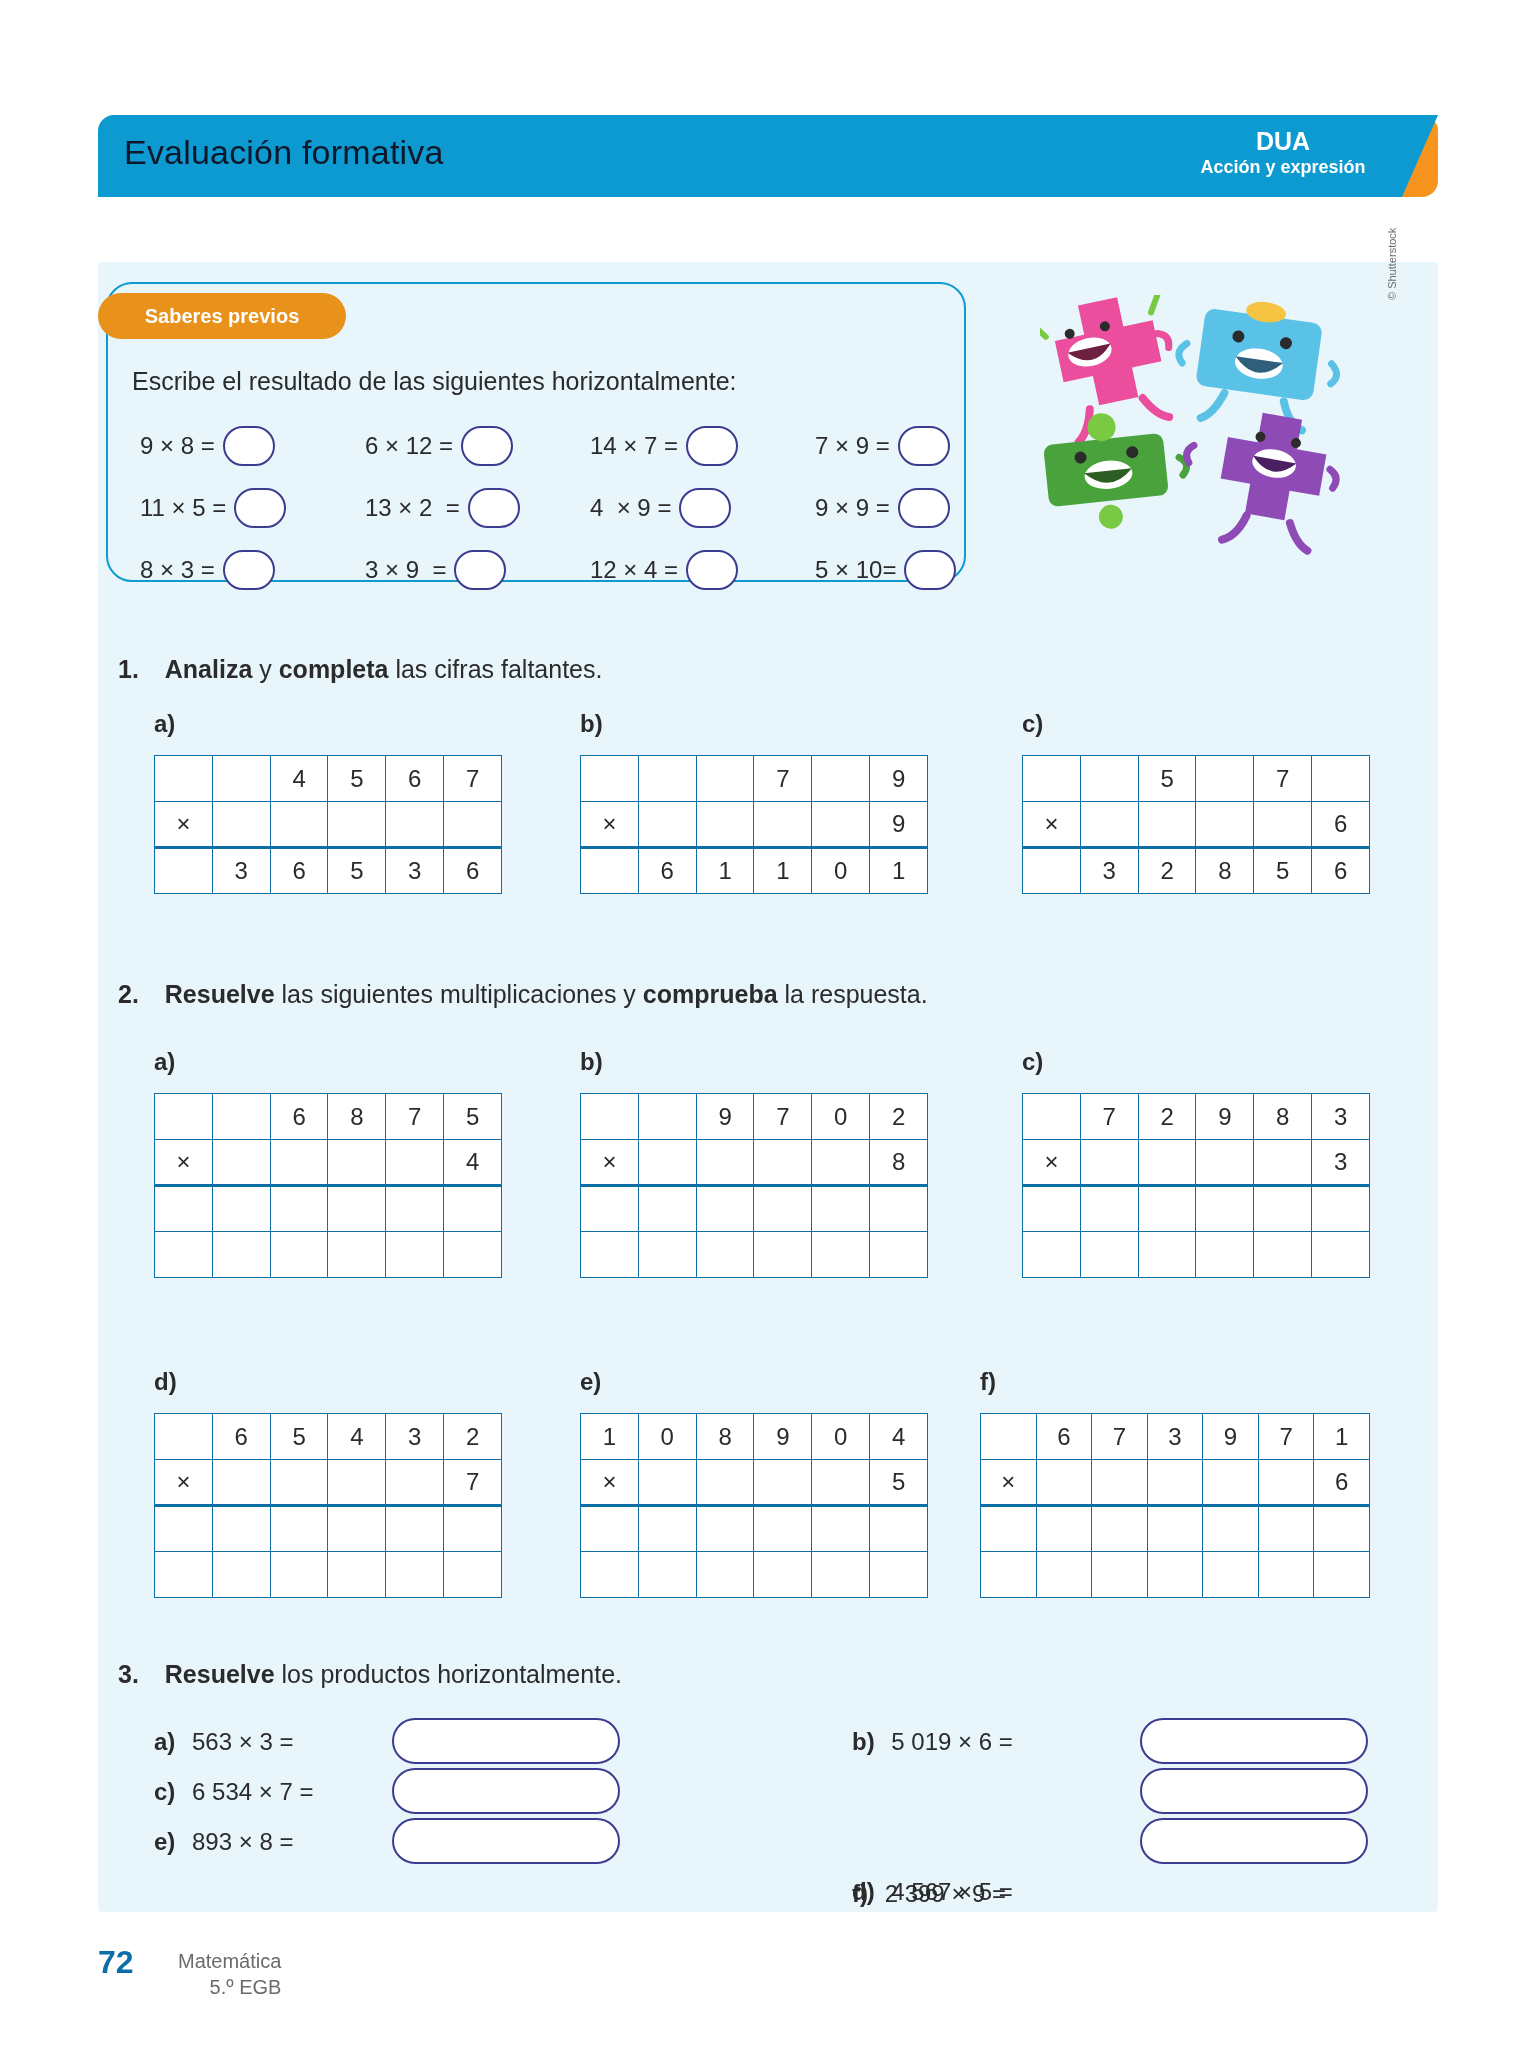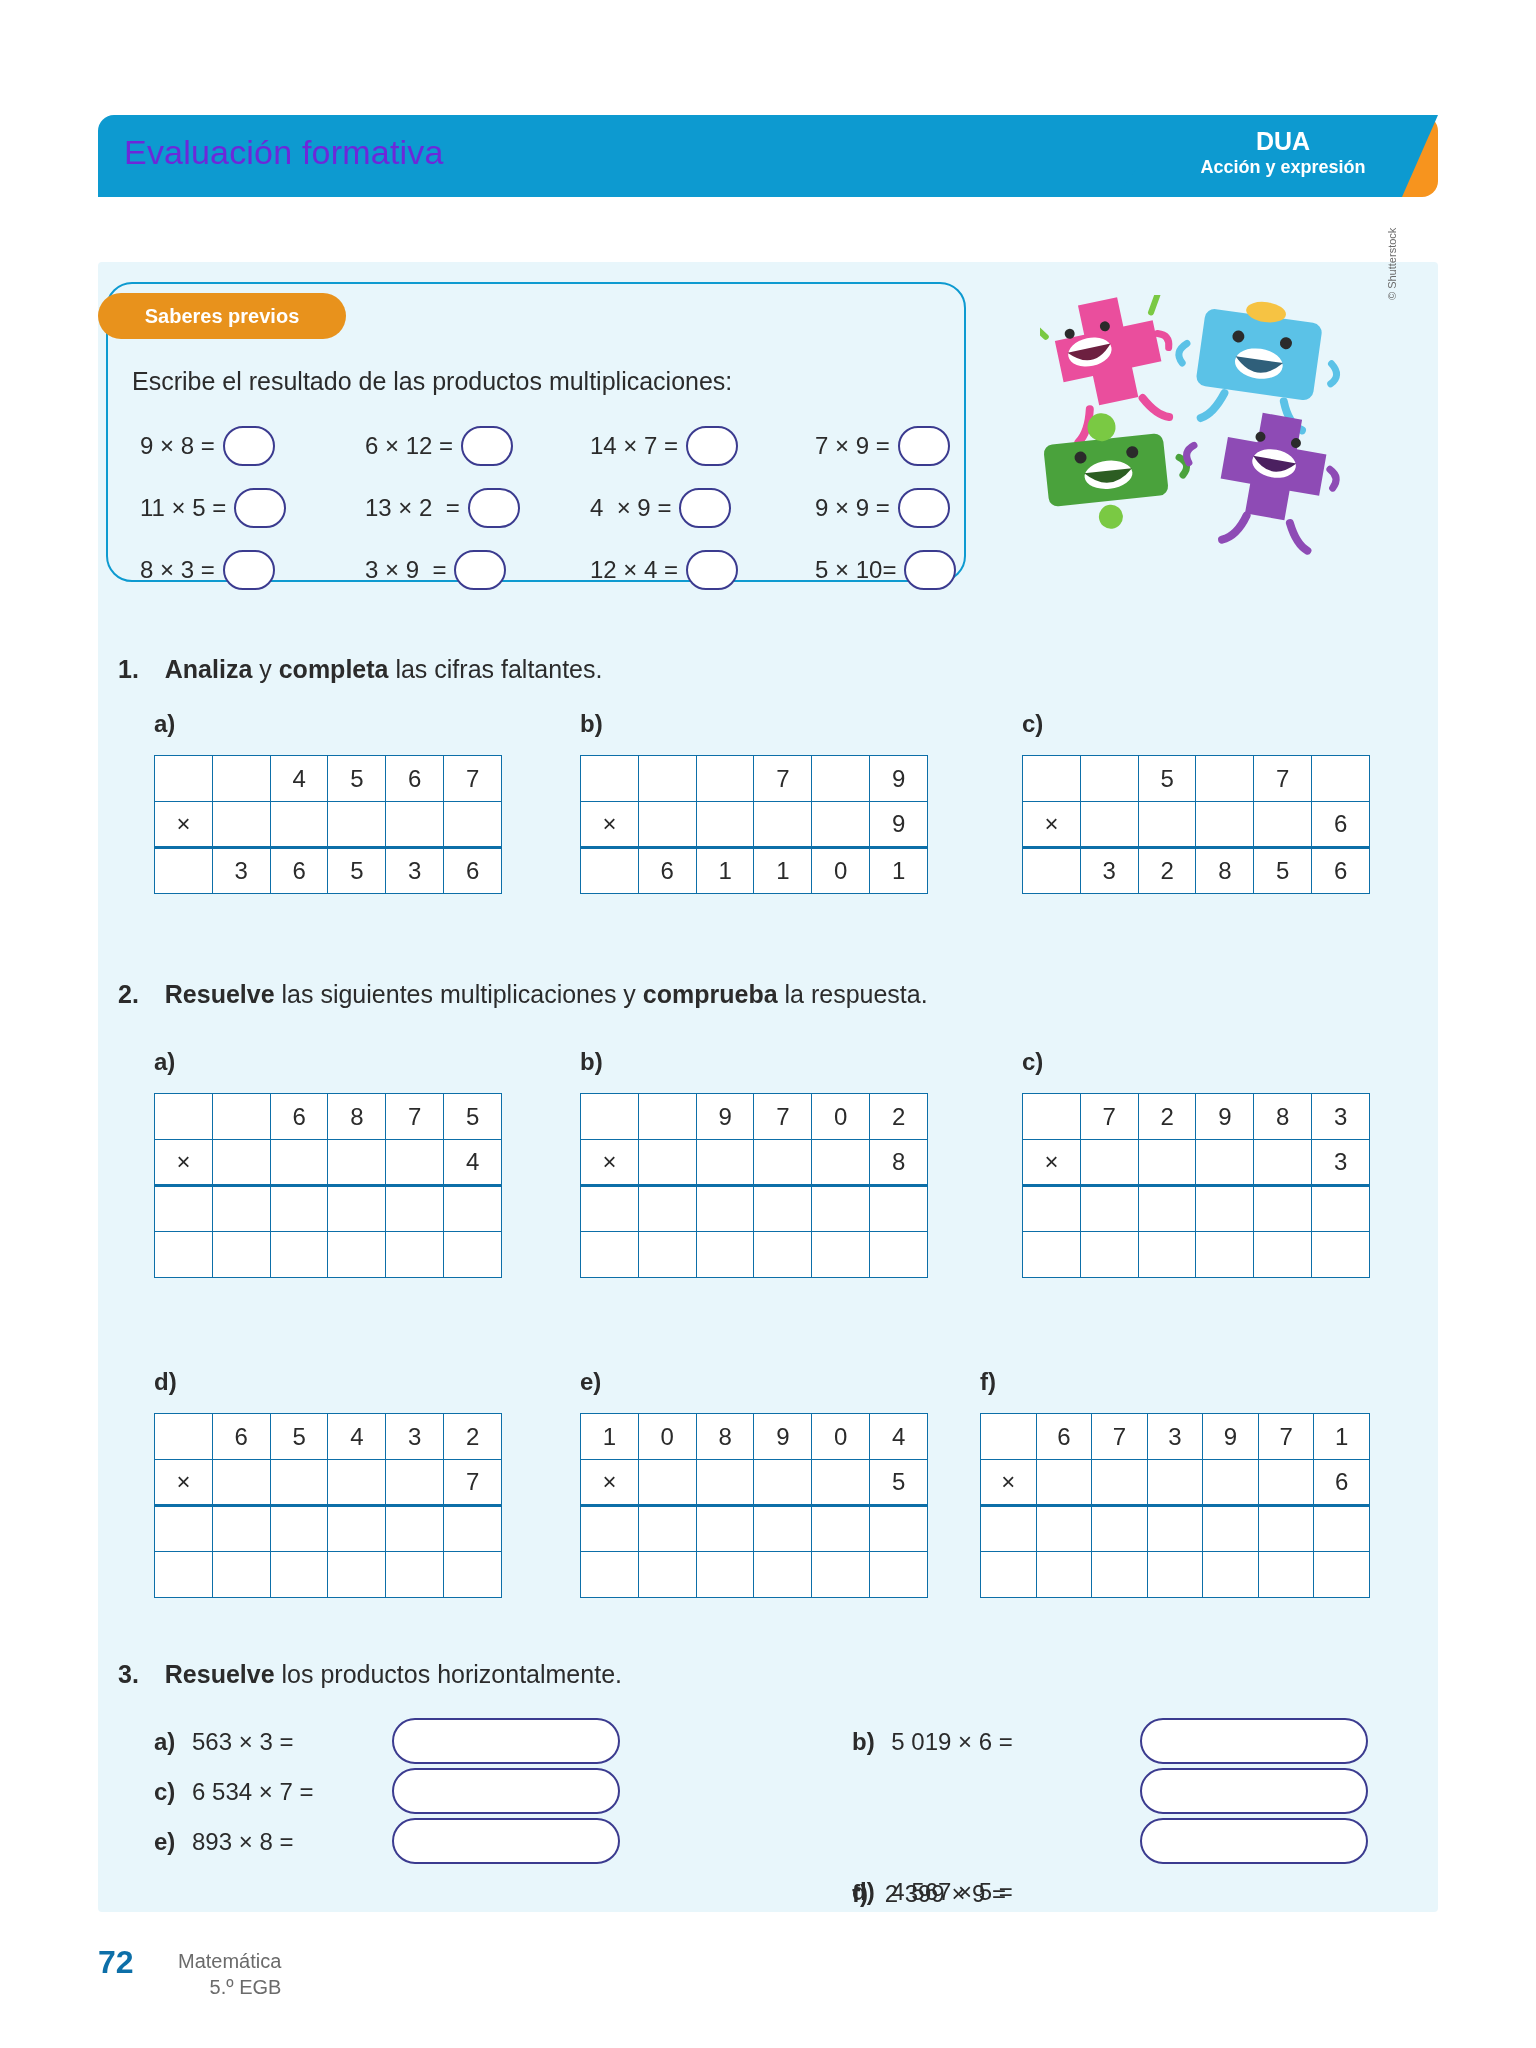--- a/index.html
+++ b/index.html
@@ -20,21 +20,21 @@
     width: 1340px; height: 82px;
   }
   .hdr-left {
     position:absolute; left:0; top:0;
     width: 1060px; height: 82px;
     background: #0d9ad0;
     border-top-left-radius: 16px;
   }
   .hdr-title {
     position:absolute; left: 26px; top: 18px;
-    font-size: 34px; color:#6d28d9; font-weight: 400;
+    font-size: 34px; color:#0f172a; font-weight: 400;
     letter-spacing: .2px;
   }
   .hdr-notch {
     position:absolute; left: 1018px; top:0;
     width: 0; height: 0;
     border-left: 60px solid #0d9ad0;
     border-bottom: 82px solid transparent;
   }
   .hdr-right {
     position:absolute; left: 1042px; top: 0;
@@ -189,21 +189,21 @@
     <div class="dua-t">DUA</div>
     <div class="dua-s">Acción y expresión</div>
   </div>
 </div>
 
 <div class="panel"></div>
 
 <div class="sab-box"></div>
 <div class="sab-tab"></div>
 <div class="sab-tab-label">Saberes previos</div>
-<div class="sab-intro">Escribe el resultado de las productos multiplicaciones:</div>
+<div class="sab-intro">Escribe el resultado de las siguientes horizontalmente:</div>
 
 <div class="mult-grid">
   <div class="mult-row">
     <div class="mult-cell">
       <span class="mult-expr">9 × 8 =</span>
       <span class="oval"></span>
     </div>
     <div class="mult-cell">
       <span class="mult-expr">6 × 12 =</span>
       <span class="oval"></span>

